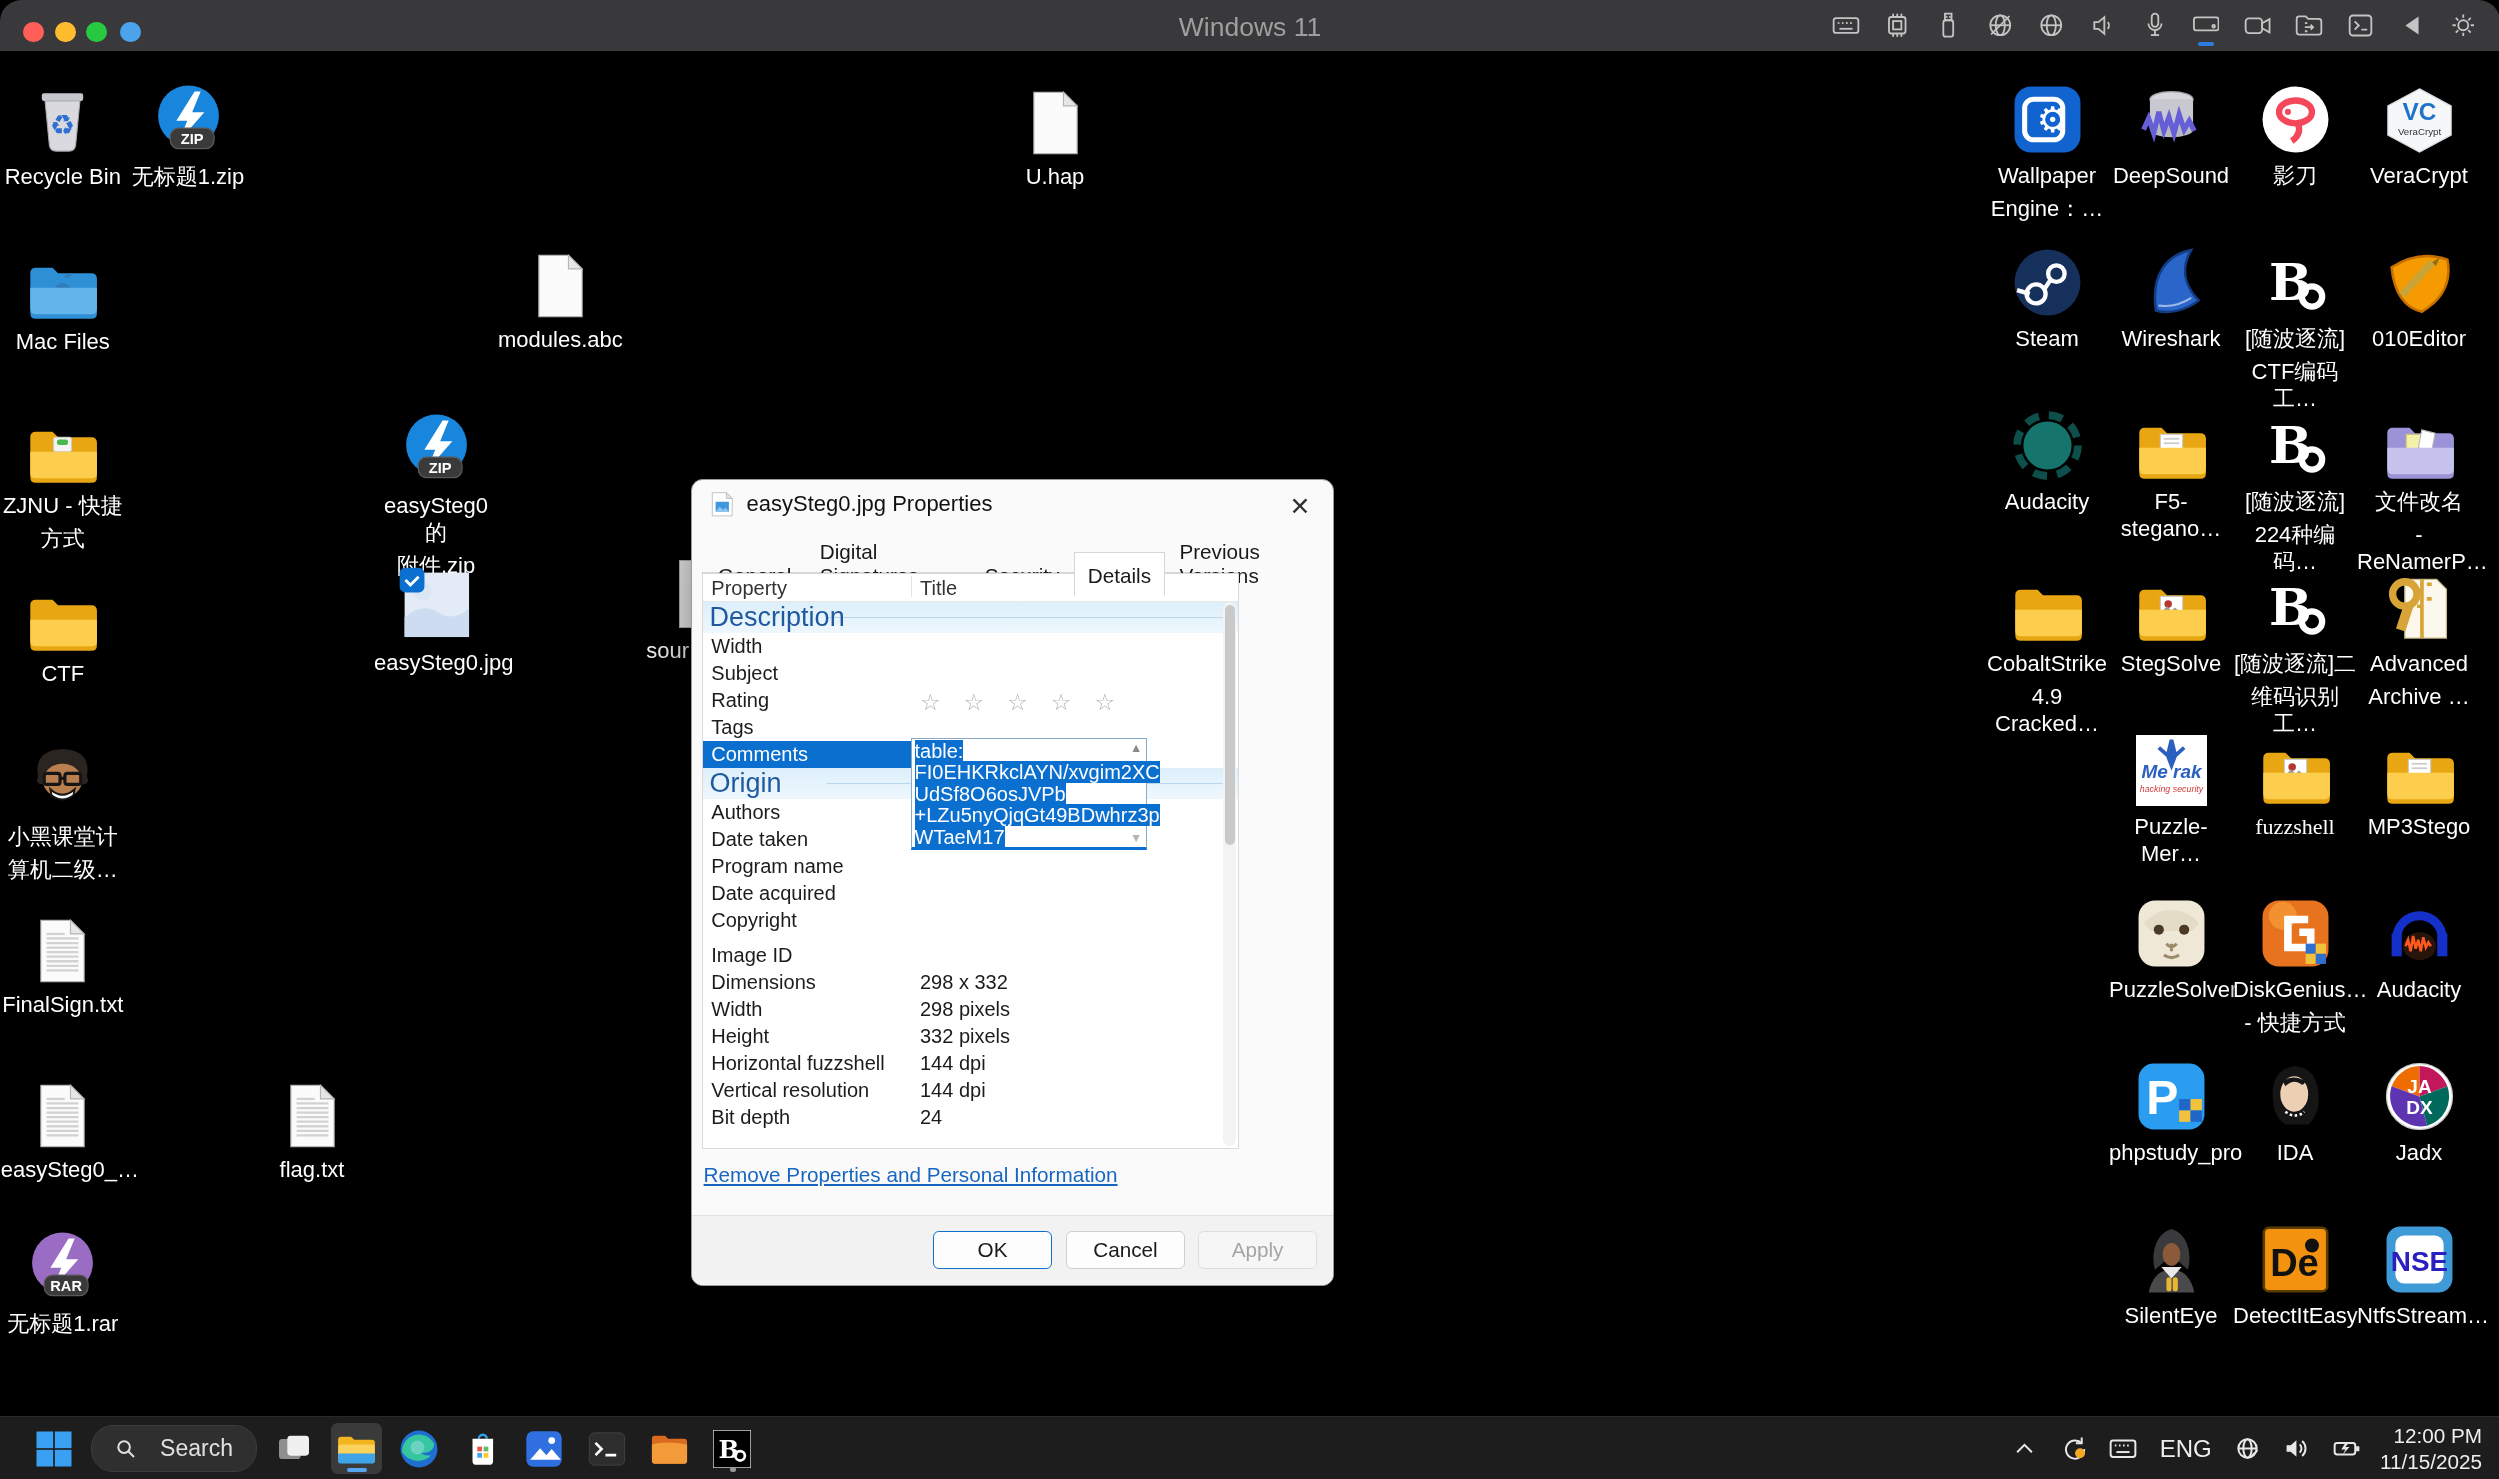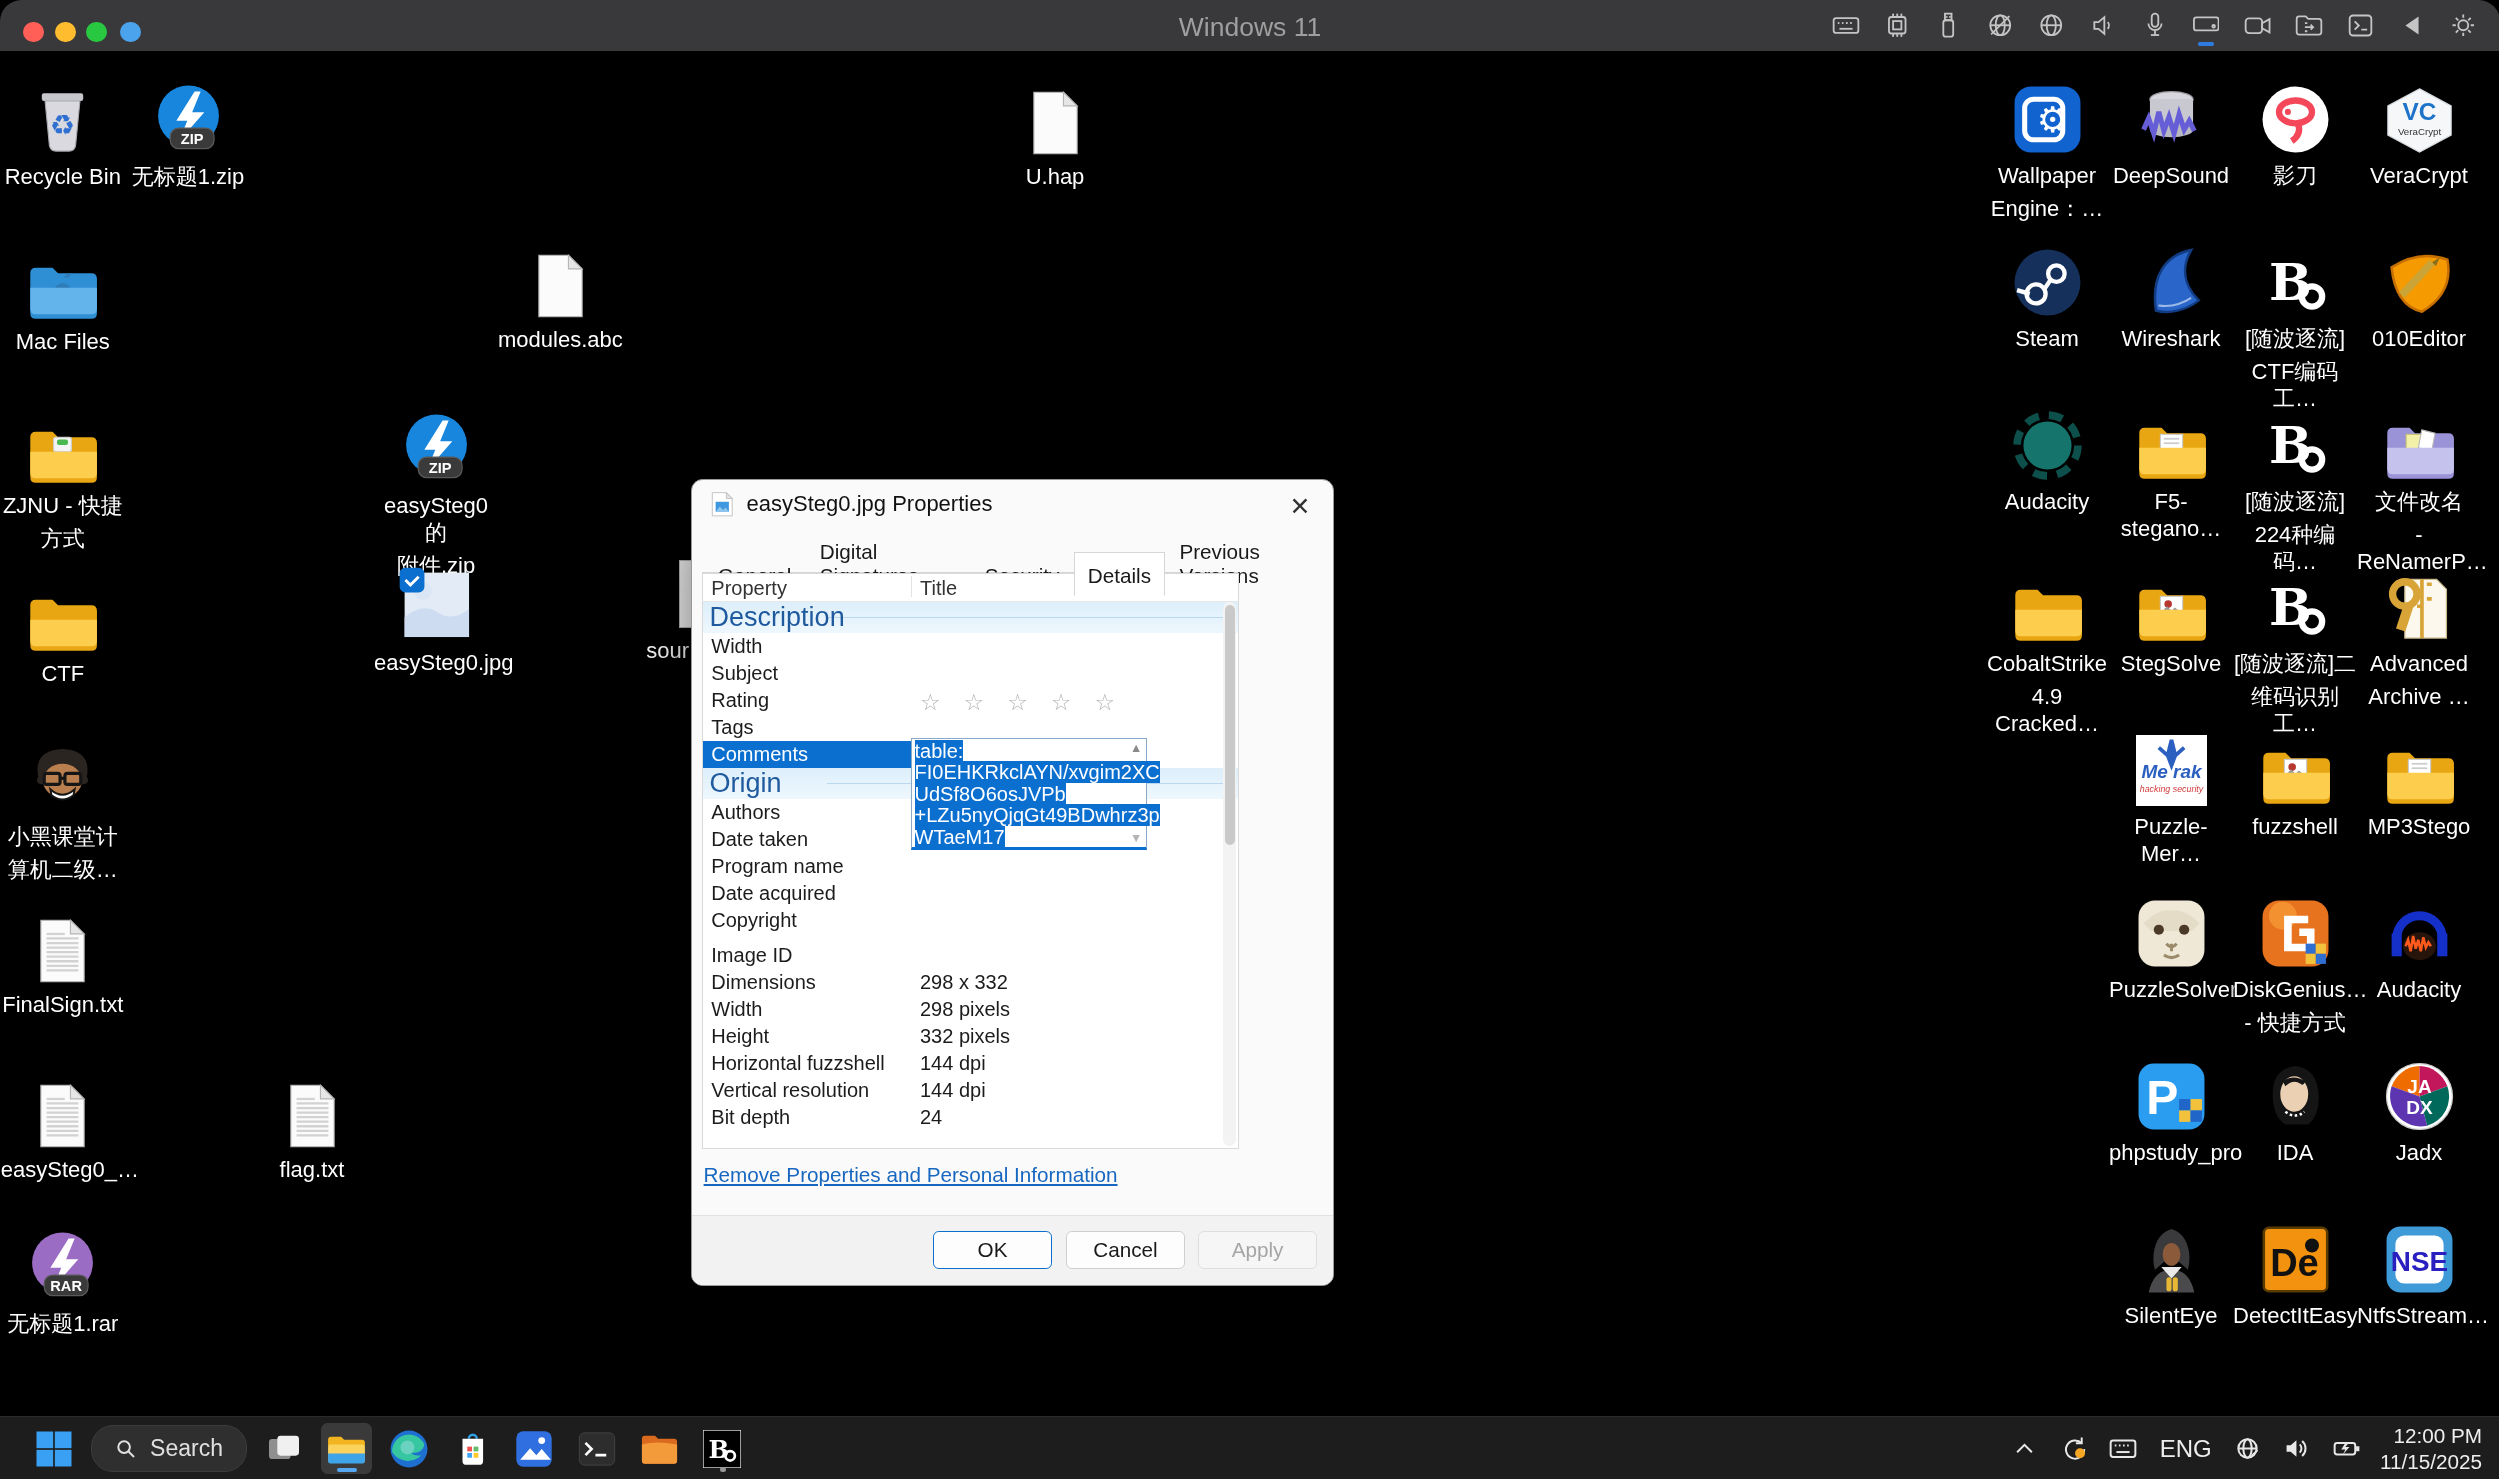--- a/index.html
+++ b/index.html
@@ -17,21 +17,21 @@
   .dicon{position:absolute;width:124px;text-align:center;cursor:default;}
   .dicon .ic{height:83px;display:flex;align-items:flex-end;justify-content:center;}
   .dicon .lbl{margin-top:6.6px;color:#fff;font-size:22px;line-height:27px;text-shadow:0 0.8px 2.5px #000,0 0 5px #000;}
   
   #taskbar{position:absolute;left:0;bottom:0;width:100%;height:63px;background:#1d1d1d;border-top:0.8px solid #2a2a2a;display:flex;align-items:center;}
   #tb-left{display:flex;align-items:center;gap:11.6px;padding-left:28px;}
   .tbi{width:51px;height:51px;display:flex;align-items:center;justify-content:center;border-radius:6.6px;position:relative;}
   .tbi.active{background:#3a3a3a;}
   .tbi.active .bar{position:absolute;bottom:1.7px;left:15.7px;width:20px;height:4.1px;background:#55a7f2;border-radius:2.5px;}
   .tbi .rundot{position:absolute;bottom:1.7px;left:23px;width:5.8px;height:5.8px;background:#9a9a9a;border-radius:50%;}
-  #tb-search{height:45px;background:#2f2f2f;border:0.8px solid #3c3c3c;border-radius:22px;display:flex;align-items:center;gap:14px;padding:0 23px;color:#e0e0e0;font-size:23px;}
+  #tb-search{height:45px;background:#2f2f2f;border:0.8px solid #3c3c3c;border-radius:22px;display:flex;align-items:center;gap:24px;padding:0 23px;color:#e0e0e0;font-size:23px;}
   #tb-tray{position:absolute;right:18px;bottom:0;height:63px;display:flex;align-items:center;gap:16.5px;}
   .tri-ic{width:33px;height:33px;display:flex;align-items:center;justify-content:center;color:#e8e8e8;}
   .tri-ic svg{stroke:#e8e8e8;fill:none;stroke-width:2.4;}
   #tb-lang{color:#eee;font-size:24px;padding:0 3.3px;}
   #tb-clock{color:#eee;font-size:20.7px;line-height:26px;text-align:right;}
   
   #dlg{position:absolute;left:691px;top:479px;width:641px;height:805px;background:#fafafa;border:0.8px solid #9a9a9a;
        border-radius:11.6px;box-shadow:0 25px 74px rgba(0,0,0,.6);}
   #dlg-head{position:absolute;left:0;top:0;width:100%;height:48px;display:flex;align-items:center;padding-left:16.5px;box-sizing:border-box;gap:11.6px;}
   #dlg-title{font-size:22px;color:#111;}
@@ -537,21 +537,21 @@
         <div class="ic">
           <svg width="71" height="71" viewBox="0 0 56 56">
             <rect width="56" height="56" fill="#fff"></rect>
             <path d="M28 4 l3 12 -3 8 -3-8z M18 10 l9 8 M38 10 l-9 8" stroke="#2b5fc0" stroke-width="3" fill="#2b5fc0"></path>
             <text x="28" y="34" text-anchor="middle" font-size="15" font-weight="bold" font-style="italic" fill="#2b5fc0">Me rak</text>
             <text x="28" y="45" text-anchor="middle" font-size="7" font-style="italic" fill="#d23c3c">hacking security</text>
           </svg>
         </div>
         <div class="lbl">Puzzle-Mer…</div>
       </div>
-      <div class="dicon" style="left: 2233px; top: 723px;">
+      <div class="dicon" style="left: 2233px; top: 723px; font-family: Liberation Serif, serif;">
         <div class="ic">
           <svg width="73" height="60" viewBox="0 0 64 54">
             <path d="M3 11 q0-5 5-5 h15 l5 5 h30 q5 0 5 5 v31 q0 5-5 5 H8 q-5 0-5-5z" fill="#e8a712"></path>
             <rect x="22" y="12" width="20" height="15" fill="#fff" stroke="#c9c9c9"></rect>
             <circle cx="29" cy="19" r="3.4" fill="#b6382e"></circle>
             <path d="M23 26 l5-5 4 4 3-3 6 5z" fill="#9a9a9a"></path>
             <path d="M3 24 h60 v19 q0 5-5 5 H8 q-5 0-5-5z" fill="#fdce4e"></path>
           </svg>
         </div>
         <div class="lbl">fuzzshell</div>

